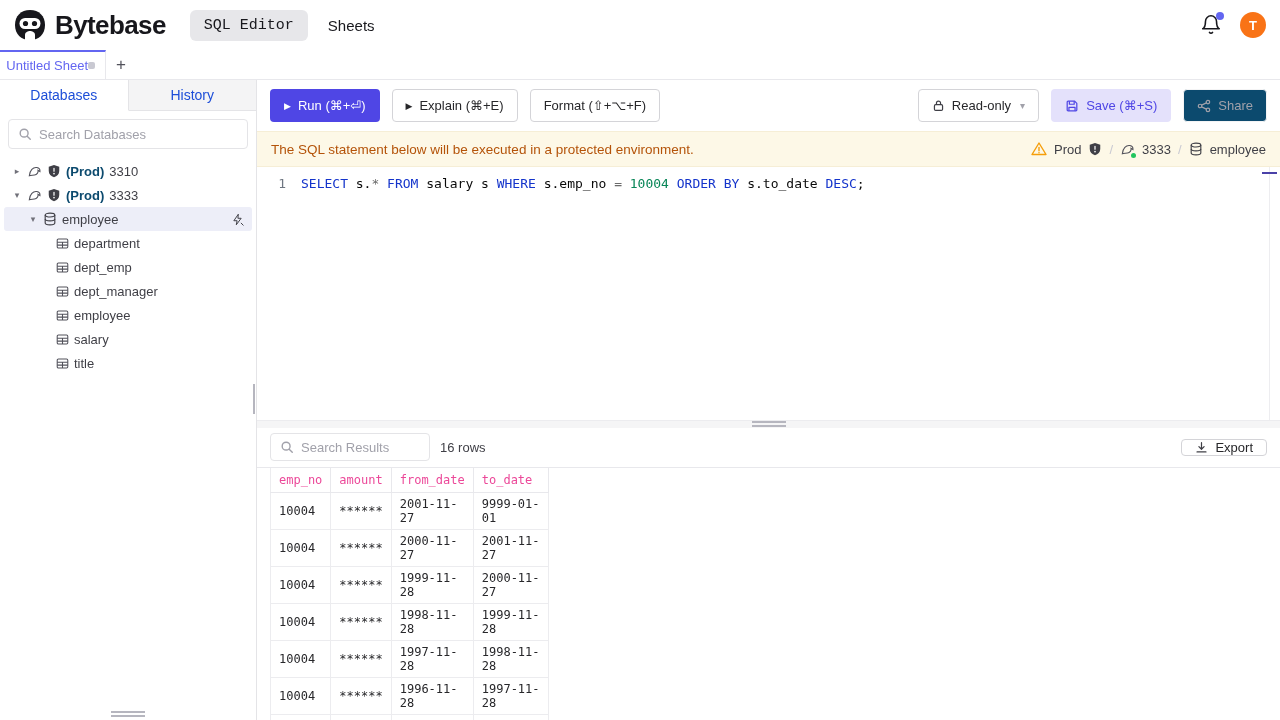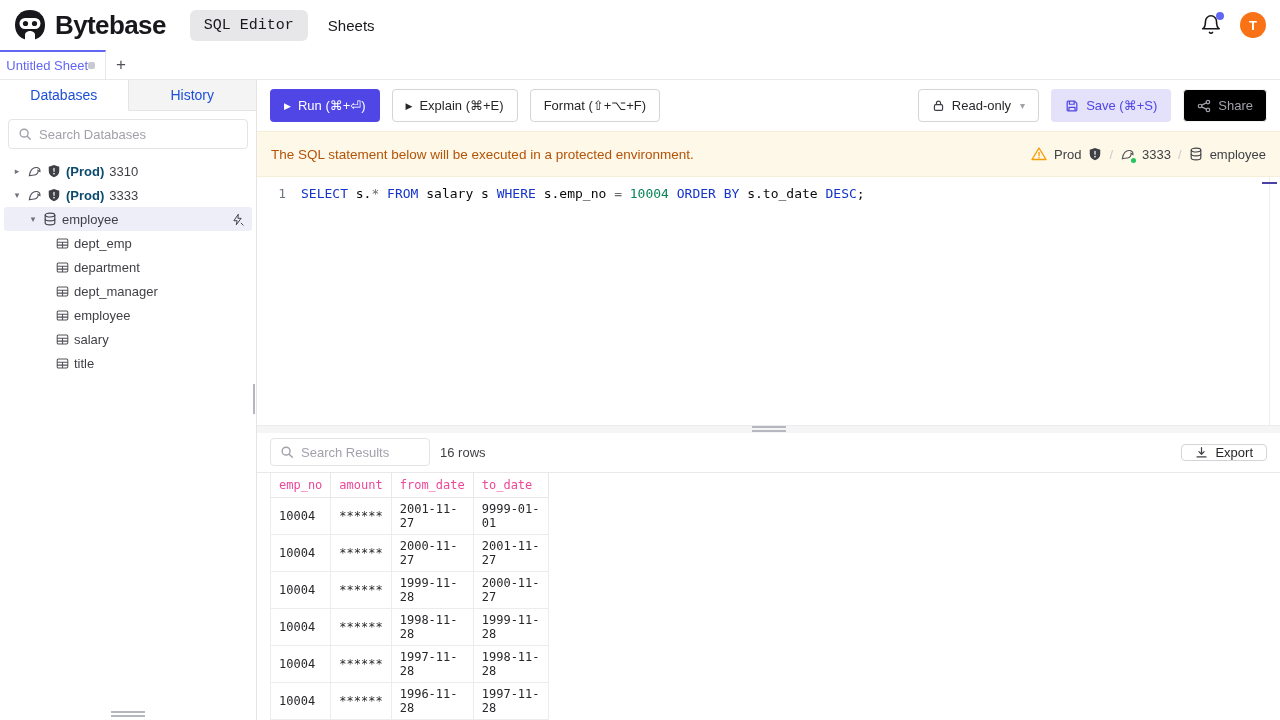--- a/index.html
+++ b/index.html
@@ -56,27 +56,27 @@
   .side-resize-h i { display:block; height:2px; width:34px; background:#b6b6bf; }
 
   
   .pane { flex:1; display:flex; flex-direction:column; min-width:0; }
   .toolbar { height:51px; flex:none; display:flex; align-items:center; padding:0 13px; gap:12px; background:#fff; }
   .btn { display:inline-flex; align-items:center; gap:7px; height:33px; padding:0 13px; border-radius:4px;
     font-size:13px; border:1px solid transparent; cursor:pointer; white-space:nowrap; background:#fff; color:#27272a; font-family:inherit; }
   .btn-primary { background:#4f46e5; color:#fff; }
   .btn-outline { border-color:#d4d4d8; }
   .btn-soft { background:#e4e1fb; color:#4f46e5; }
-  .btn-ghost { background:#000000; color:#a1a1aa; border-color:#f4f4f5; }
+  .btn-ghost { background:#0c4a6e; color:#a1a1aa; border-color:#f4f4f5; }
   .toolbar-spacer { flex:1; }
   .play { font-size:9px; }
   .chev { color:#a1a1aa; font-size:10px; margin-left:2px; }
 
   
-  .banner { height:46px; flex:none; background:#fdf8e7; border-top:1px solid #f6eed6; border-bottom:1px solid #f6eed6;
+  .banner { height:36px; flex:none; background:#fdf8e7; border-top:1px solid #f6eed6; border-bottom:1px solid #f6eed6;
     display:flex; align-items:center; padding:0 14px; }
   .banner-msg { font-size:13.5px; color:#b45309; }
   .banner-crumb { margin-left:auto; display:flex; align-items:center; gap:7px; font-size:13px; color:#3f3f46; }
   .crumb-sep { color:#c9c9d2; }
   .inst-icon { position:relative; display:flex; }
   .inst-dot { position:absolute; right:-1px; bottom:-1px; width:5px; height:5px; border-radius:50%; background:#22c55e; }
 
   
   .code-area { flex:1; position:relative; background:#fff; overflow:hidden;
     font-family:"DejaVu Sans Mono", monospace; font-size:13px; }
@@ -203,28 +203,28 @@
               <path d="M9 1.5 L3.5 9.5 H7.5 L6.5 14.5 L12.5 6.5 H8.5 Z"></path>
               <path d="M12.5 12.5 L15 15" stroke-linecap="round"></path>
             </svg>
         </span>
       </div>
       <div class="tree-row lvl2">
         <svg class="tree-icon" width="13" height="13" viewBox="0 0 16 16" fill="none" stroke="#52525b" stroke-width="1.3">
             <rect x="1.5" y="2.5" width="13" height="11" rx="1.5"></rect>
             <path d="M1.5 6.5 H14.5 M1.5 10 H14.5 M8 6.5 V13.5"></path>
           </svg>
+        <span>department</span>
+      </div>
+      <div class="tree-row lvl2">
+        <svg class="tree-icon" width="13" height="13" viewBox="0 0 16 16" fill="none" stroke="#52525b" stroke-width="1.3">
+            <rect x="1.5" y="2.5" width="13" height="11" rx="1.5"></rect>
+            <path d="M1.5 6.5 H14.5 M1.5 10 H14.5 M8 6.5 V13.5"></path>
+          </svg>
         <span>dept_emp</span>
-      </div>
-      <div class="tree-row lvl2">
-        <svg class="tree-icon" width="13" height="13" viewBox="0 0 16 16" fill="none" stroke="#52525b" stroke-width="1.3">
-            <rect x="1.5" y="2.5" width="13" height="11" rx="1.5"></rect>
-            <path d="M1.5 6.5 H14.5 M1.5 10 H14.5 M8 6.5 V13.5"></path>
-          </svg>
-        <span>department</span>
       </div>
       <div class="tree-row lvl2">
         <svg class="tree-icon" width="13" height="13" viewBox="0 0 16 16" fill="none" stroke="#52525b" stroke-width="1.3">
             <rect x="1.5" y="2.5" width="13" height="11" rx="1.5"></rect>
             <path d="M1.5 6.5 H14.5 M1.5 10 H14.5 M8 6.5 V13.5"></path>
           </svg>
         <span>dept_manager</span>
       </div>
       <div class="tree-row lvl2">
         <svg class="tree-icon" width="13" height="13" viewBox="0 0 16 16" fill="none" stroke="#52525b" stroke-width="1.3">

